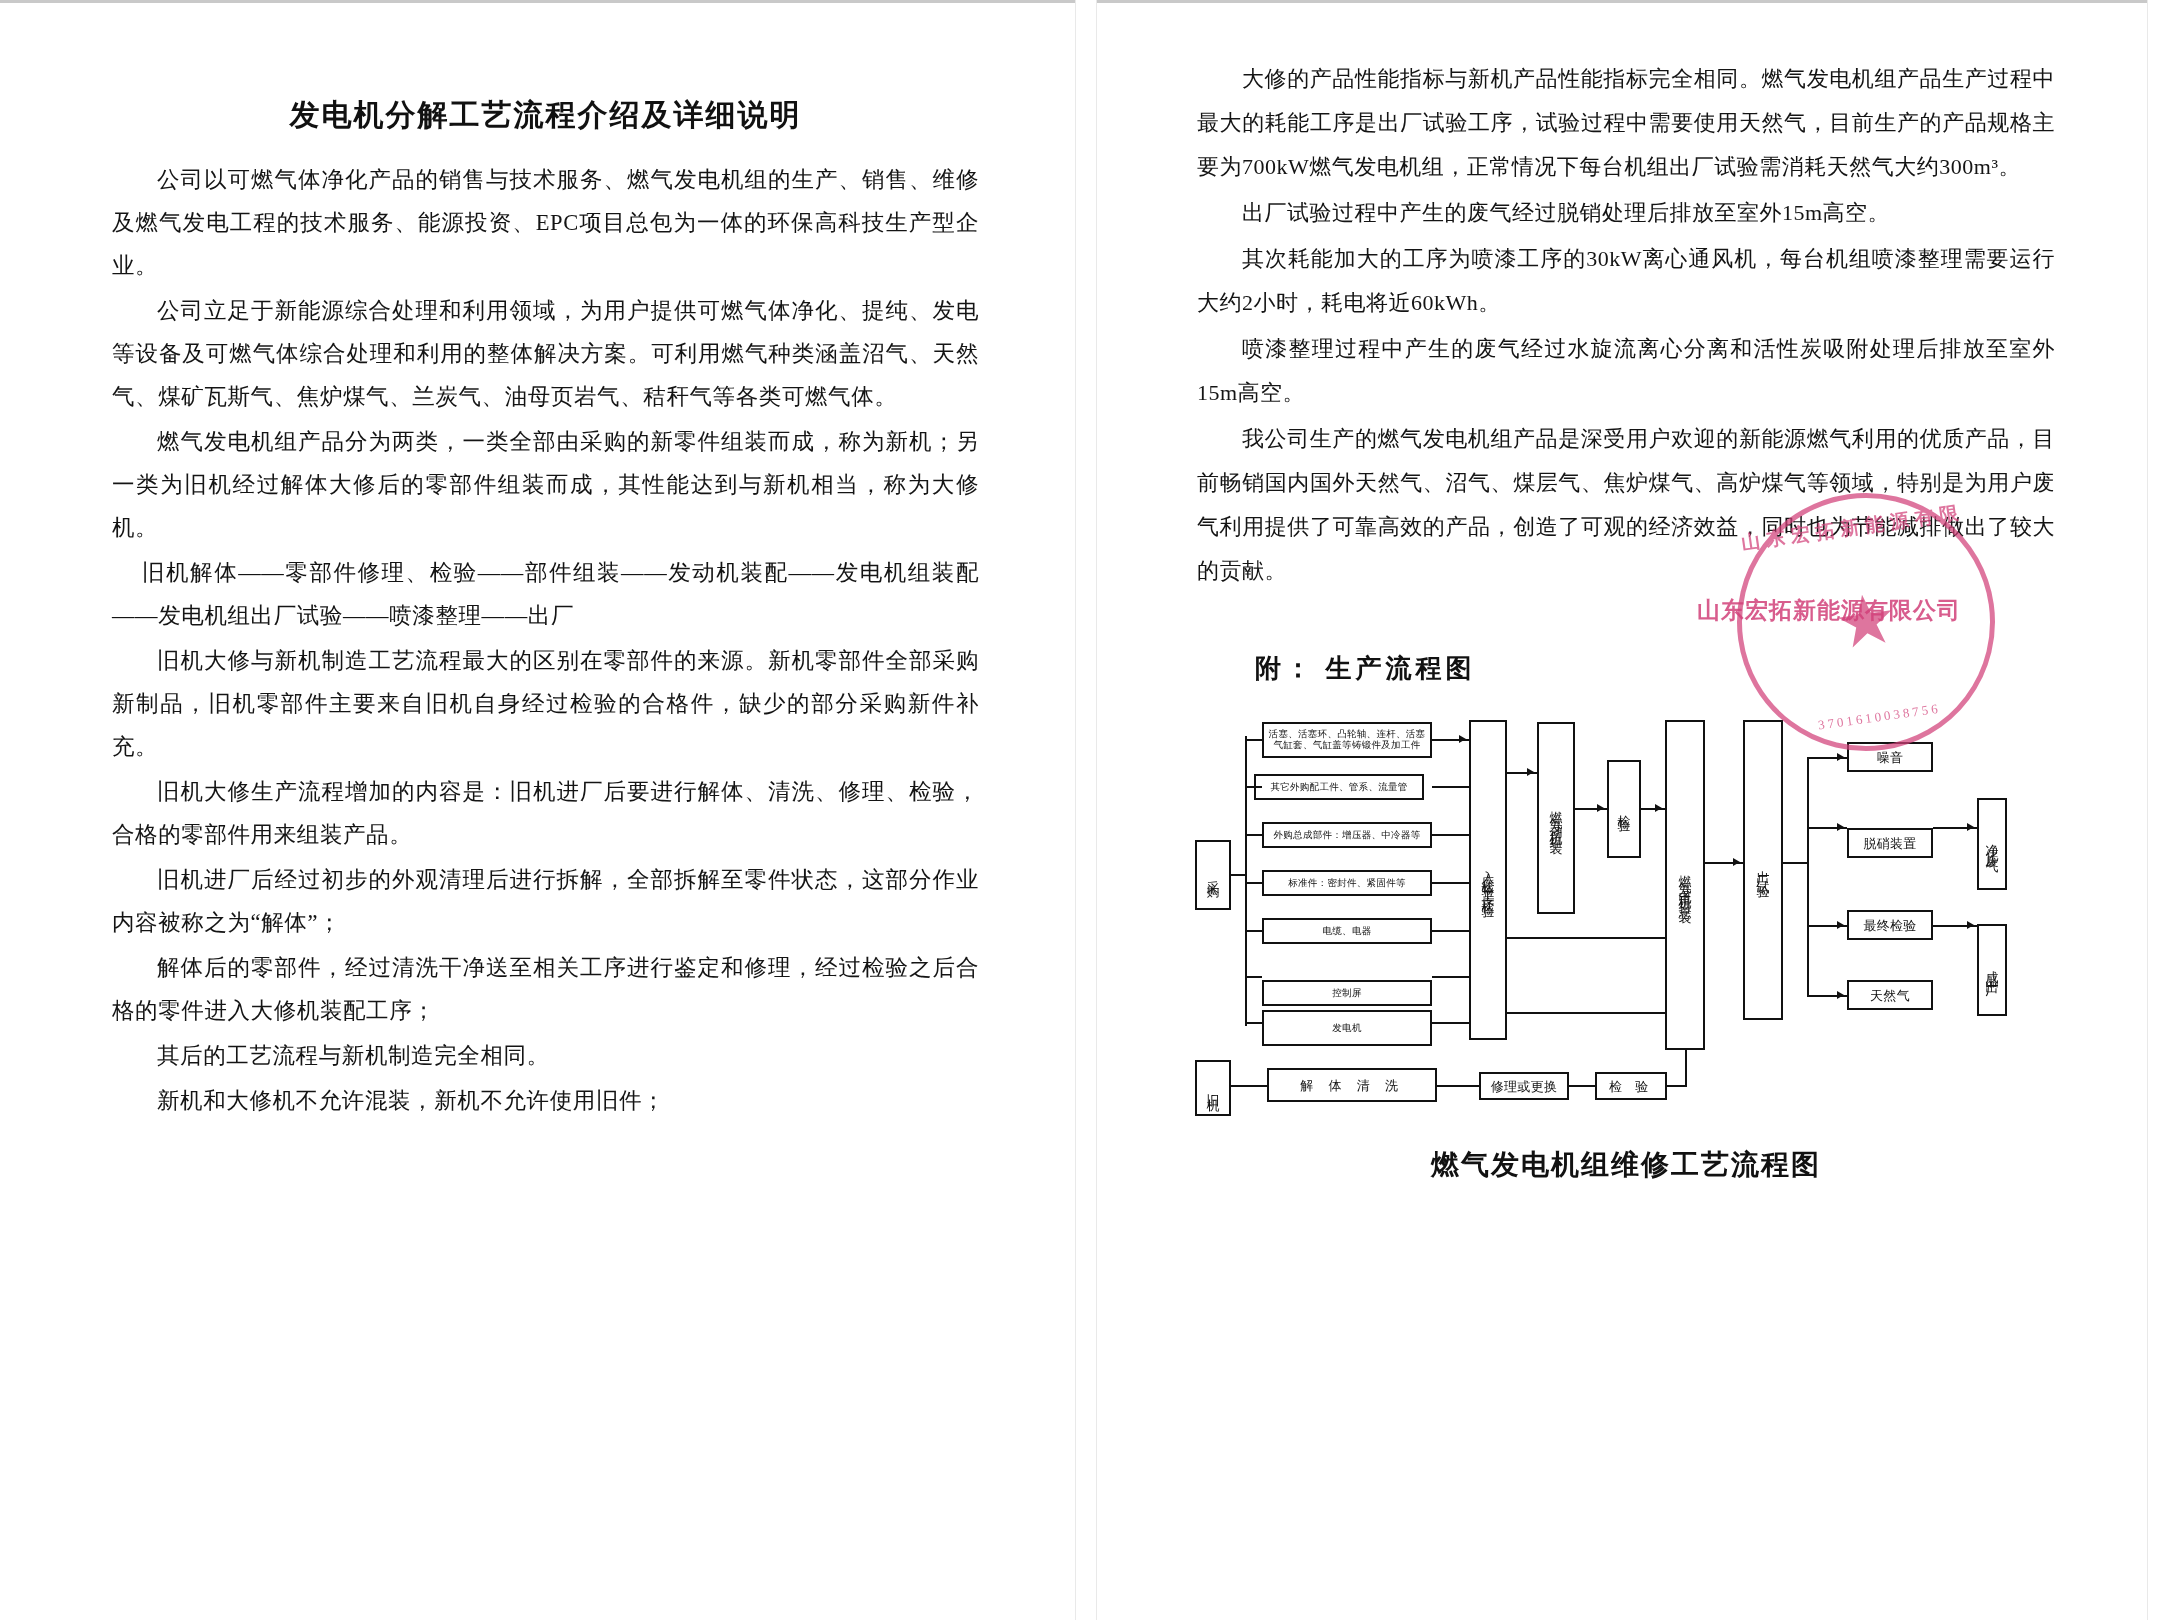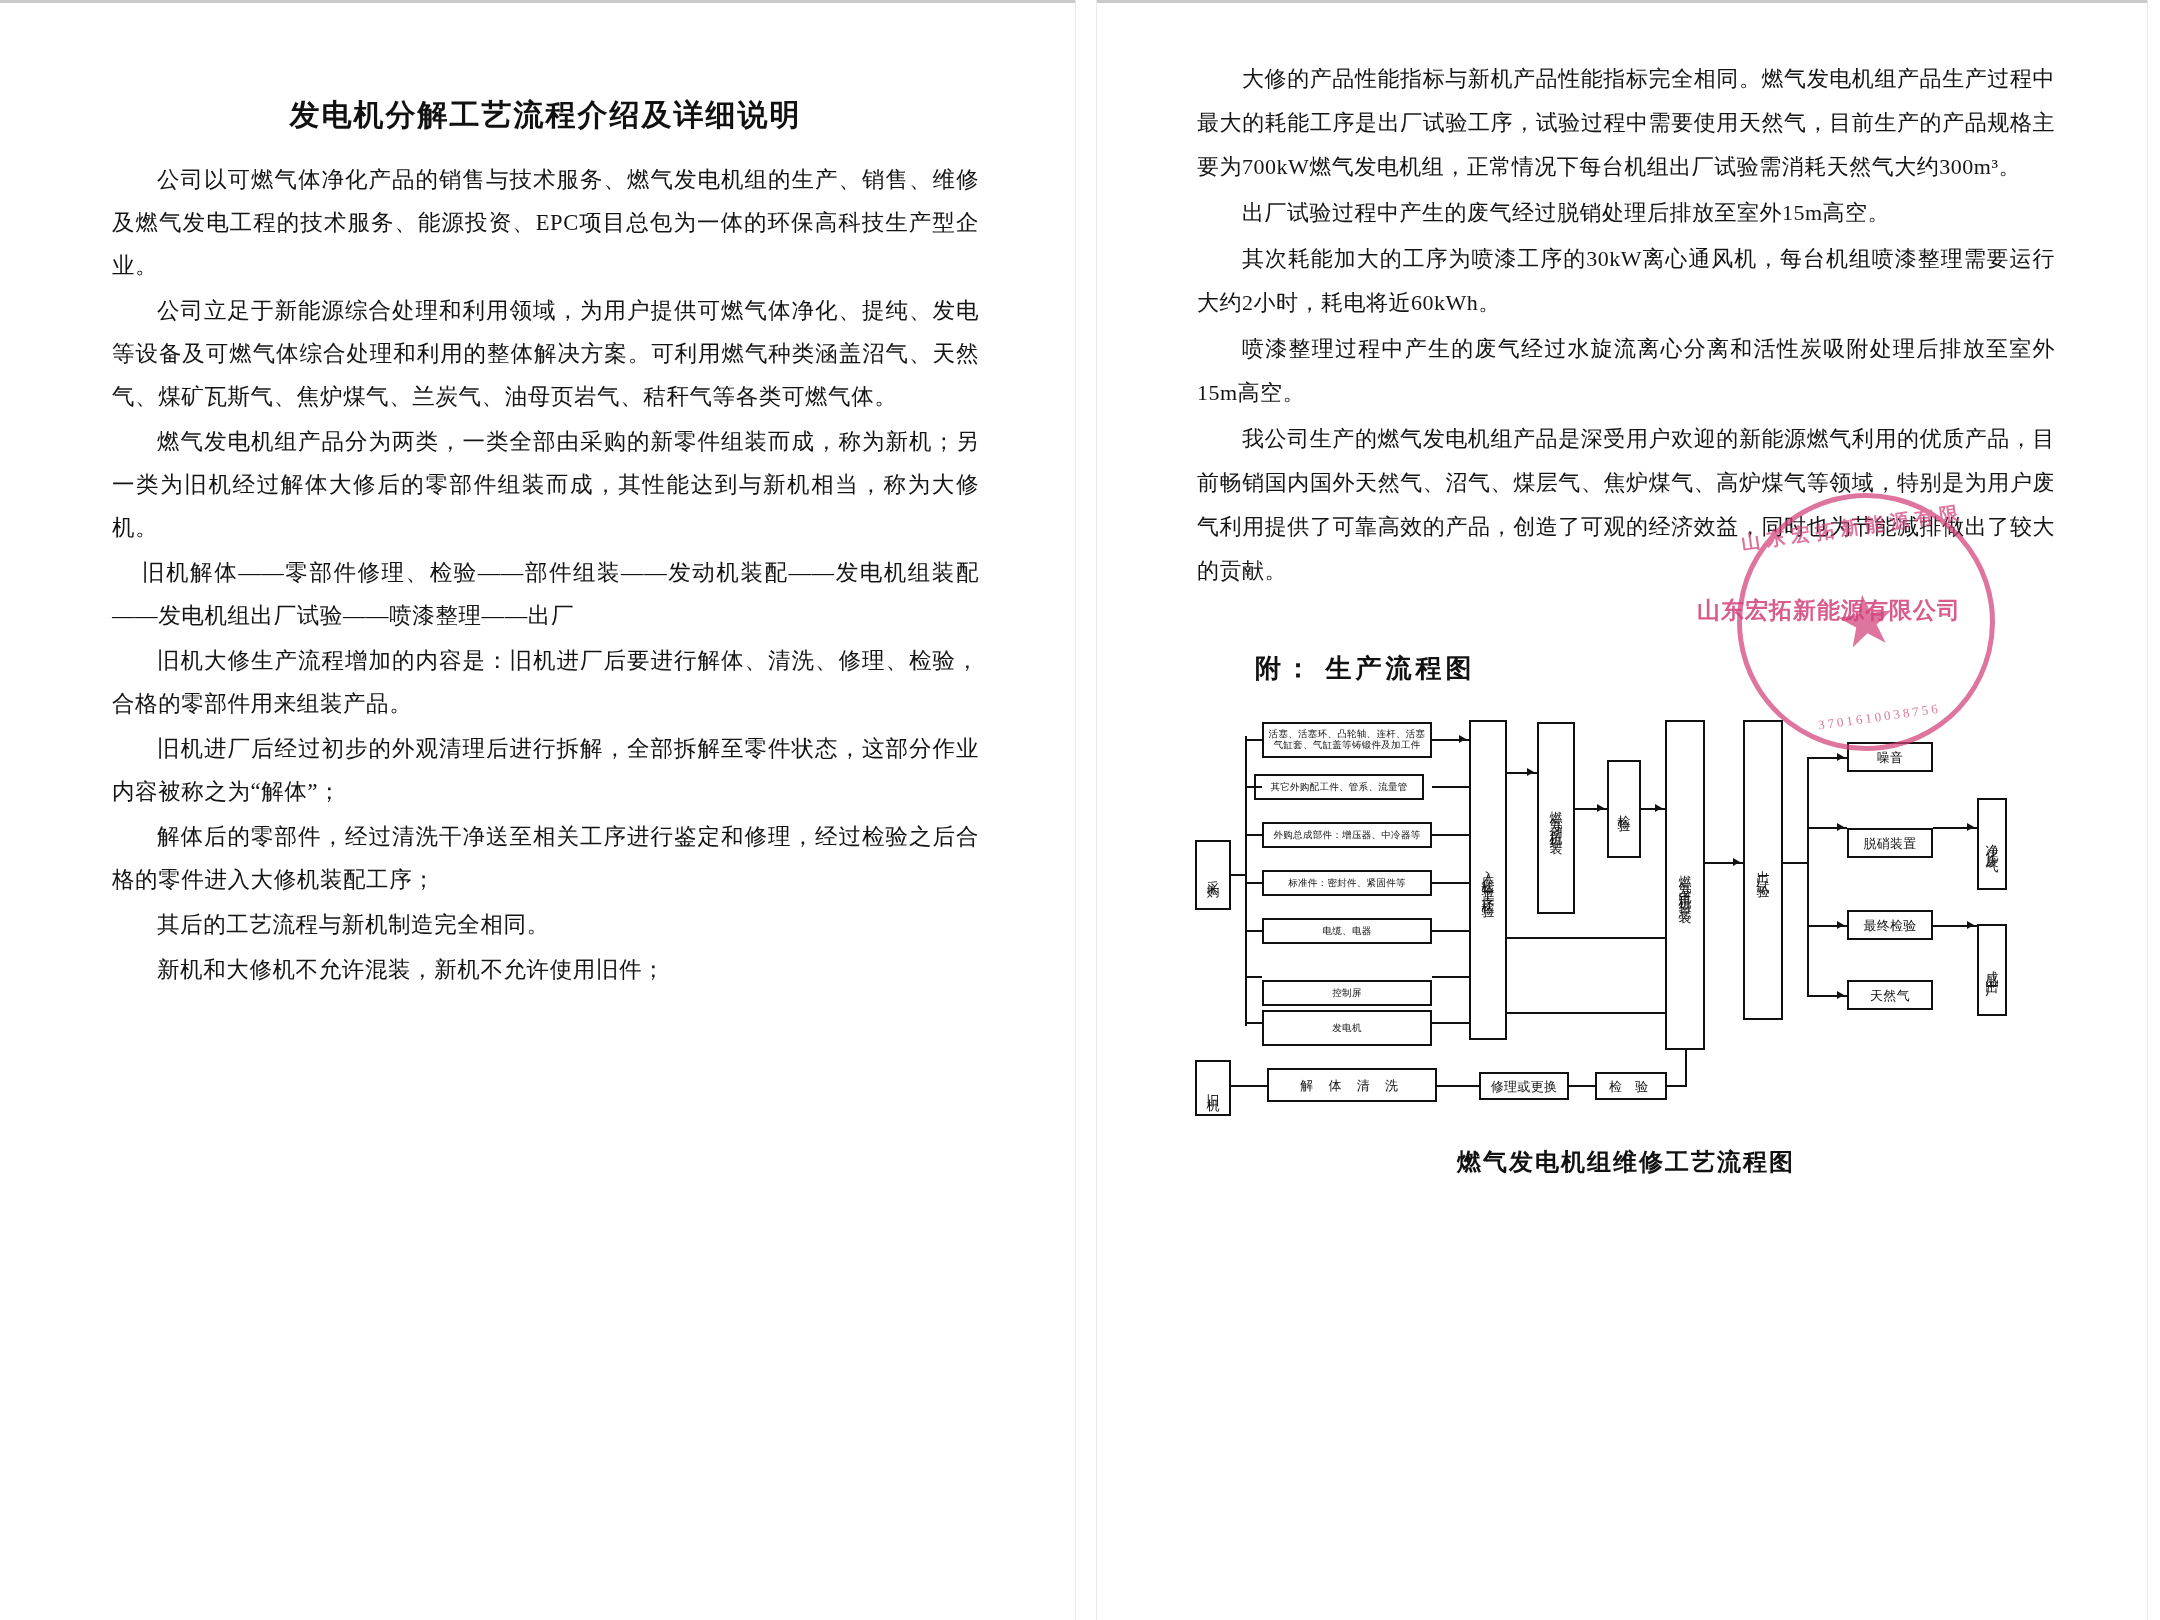--- a/index.html
+++ b/index.html
@@ -168,40 +168,41 @@
   .arrow {
     position: absolute;
     width: 0;
     height: 0;
     border-top: 4px solid transparent;
     border-bottom: 4px solid transparent;
     border-left: 7px solid #111;
   }
   .flow-caption {
     text-align: center;
-    font-size: 24px;
+    font-size: 28px;
     font-weight: bold;
     letter-spacing: 2px;
     color: #111;
     margin-top: 14px;
   }
 </style>
 </head>
 <body>
 
 <div class="page-wrap">
 
   <div class="sheet sheet-left">
     <div class="inner-left">
       <div class="doc-title">发电机分解工艺流程介绍及详细说明</div>
 
       <p class="para">公司以可燃气体净化产品的销售与技术服务、燃气发电机组的生产、销售、维修及燃气发电工程的技术服务、能源投资、EPC项目总包为一体的环保高科技生产型企业。</p>
       <p class="para">公司立足于新能源综合处理和利用领域，为用户提供可燃气体净化、提纯、发电等设备及可燃气体综合处理和利用的整体解决方案。可利用燃气种类涵盖沼气、天然气、煤矿瓦斯气、焦炉煤气、兰炭气、油母页岩气、秸秆气等各类可燃气体。</p>
       <p class="para">燃气发电机组产品分为两类，一类全部由采购的新零件组装而成，称为新机；另一类为旧机经过解体大修后的零部件组装而成，其性能达到与新机相当，称为大修机。</p>
       <p class="para indent-small">旧机解体——零部件修理、检验——部件组装——发动机装配——发电机组装配——发电机组出厂试验——喷漆整理——出厂</p>
+      <p class="para">旧机大修与新机制造工艺流程最大的区别在零部件的来源。新机零部件全部采购新制品，旧机零部件主要来自旧机自身经过检验的合格件，缺少的部分采购新件补充。</p>
       <p class="para">旧机大修生产流程增加的内容是：旧机进厂后要进行解体、清洗、修理、检验，合格的零部件用来组装产品。</p>
       <p class="para">旧机进厂后经过初步的外观清理后进行拆解，全部拆解至零件状态，这部分作业内容被称之为“解体”；</p>
       <p class="para">解体后的零部件，经过清洗干净送至相关工序进行鉴定和修理，经过检验之后合格的零件进入大修机装配工序；</p>
       <p class="para">其后的工艺流程与新机制造完全相同。</p>
       <p class="para">新机和大修机不允许混装，新机不允许使用旧件；</p>
     </div>
   </div>
 
   <div class="sheet sheet-right">
     <div class="inner-right">

